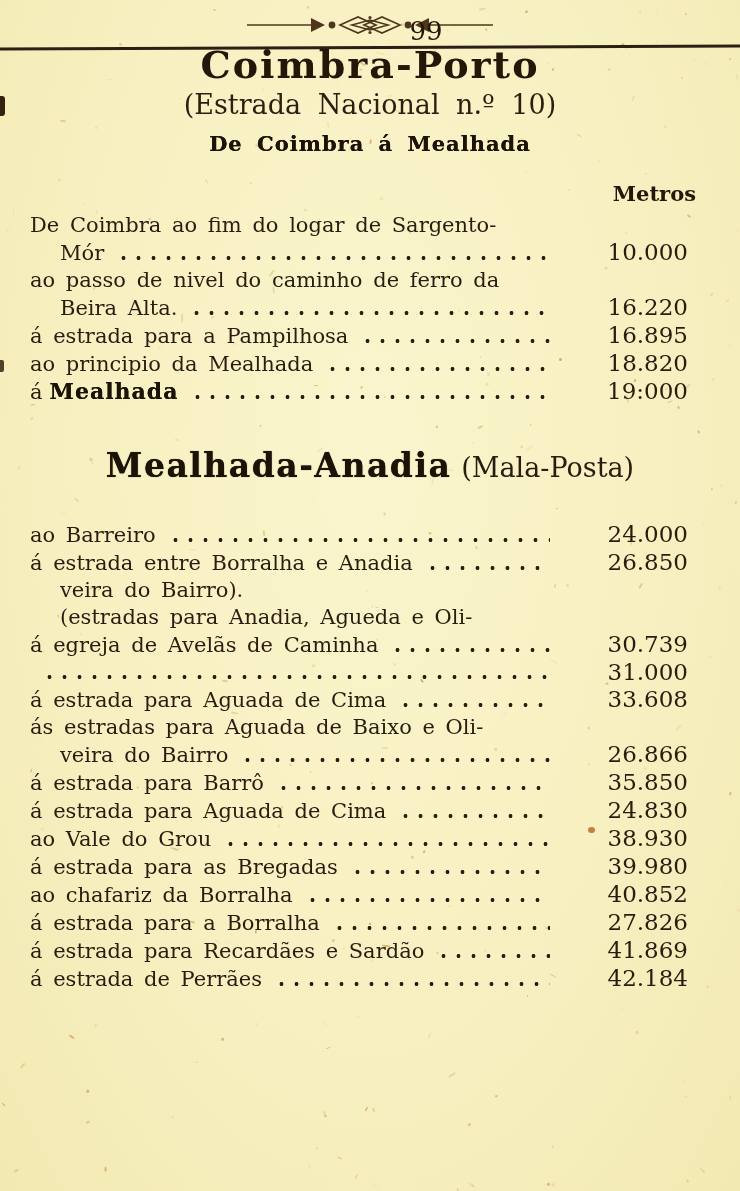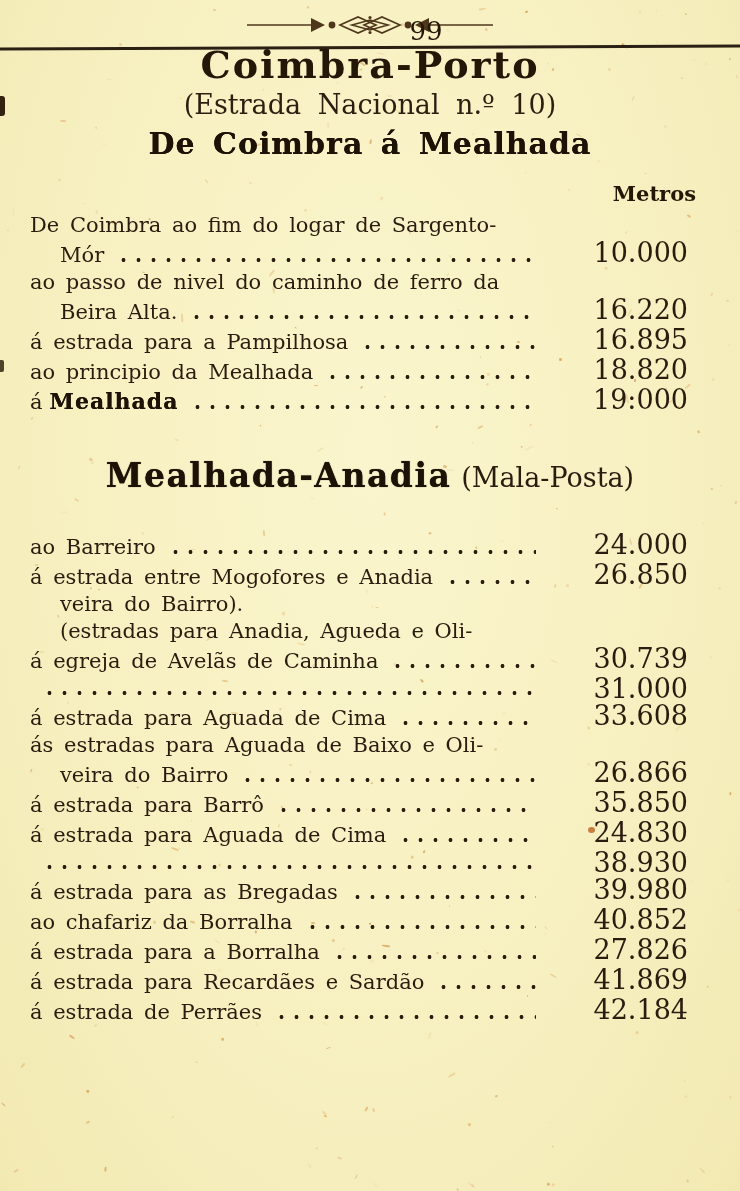--- a/index.html
+++ b/index.html
@@ -31,40 +31,40 @@
   }
   .ornament{margin-top:12px;height:26px;text-align:center;}
 
   .route{
     margin:6px 0 0;text-align:center;font-weight:700;
     font-size:38px;line-height:42px;letter-spacing:2px;color:#241708;
     font-family:"DejaVu Serif","Liberation Serif",serif;
   }
   .subtitle{margin-top:4px;text-align:center;font-size:27px;line-height:30px;word-spacing:8px;color:#2d1f10;}
   .sec1head{
-    margin:6px 0 0;text-align:center;font-weight:700;font-size:30px;line-height:36px;
+    margin:6px 0 0;text-align:center;font-weight:700;font-size:21px;line-height:36px;
     letter-spacing:1px;word-spacing:6px;color:#1d1206;
     text-shadow:0 0 .6px #1d1206;
   }
   .metros{
     margin-top:20px;padding-right:44px;text-align:right;
     font-weight:700;font-size:21px;line-height:24px;color:#241708;
   }
 
   .list{margin-top:6px;padding:0 52px 0 30px;}
   .line{display:flex;align-items:baseline;font-size:21px;line-height:27px;word-spacing:4px;white-space:nowrap;}
   .line .t{flex:0 0 auto;}
   .line.indent .t{padding-left:30px;}
   .leader{
     flex:1 1 auto;height:10px;align-self:flex-end;margin:0 58px 4px 10px;
     background-image:radial-gradient(circle, #2a1c0e 1.7px, rgba(0,0,0,0) 2.2px);
     background-size:15px 10px;background-position:2px 50%;background-repeat:repeat-x;
     min-width:18px;
   }
-  .v{flex:0 0 78px;text-align:right;font-size:27px;}
+  .v{flex:0 0 78px;text-align:right;font-size:23px;}
   .fatword{
     font-weight:700;letter-spacing:1px;font-size:22px;
     text-shadow:0 0 .6px #1d1206;color:#1d1206;
   }
   .prefix{margin-right:7px;}
 
   .sec2head{
     margin-top:40px;text-align:center;font-size:33px;line-height:40px;color:#1d1206;
   }
   .sec2head .fat{
@@ -415,21 +415,21 @@
 
     <h3 class="sec2head"><span class="fat">Mealhada-Anadia</span><span class="hnote">(Mala-Posta)</span></h3>
 
     <div class="list list2">
       <div class="line">
           <span class="t">ao Barreiro</span>
           <span class="leader"></span>
           <span class="v">24.000</span>
         </div>
       <div class="line">
-          <span class="t">á estrada entre Mogofores e Anadia</span>
+          <span class="t">á estrada entre Borralha e Anadia</span>
           <span class="leader"></span>
           <span class="v">26.850</span>
         </div>
       <div class="line indent">
           <span class="t">veira do Bairro).</span>
         </div>
       <div class="line indent">
           <span class="t">(estradas para Anadia, Agueda e Oli-</span>
         </div>
       <div class="line">
@@ -458,20 +458,21 @@
           <span class="t">á estrada para Barrô</span>
           <span class="leader"></span>
           <span class="v">35.850</span>
         </div>
       <div class="line">
           <span class="t">á estrada para Aguada de Cima</span>
           <span class="leader"></span>
           <span class="v">24.830</span>
         </div>
       <div class="line">
+          <span class="t">ao Vale do Grou</span>
           <span class="leader"></span>
           <span class="v">38.930</span>
         </div>
       <div class="line">
           <span class="t">á estrada para as Bregadas</span>
           <span class="leader"></span>
           <span class="v">39.980</span>
         </div>
       <div class="line">
           <span class="t">ao chafariz da Borralha</span>

